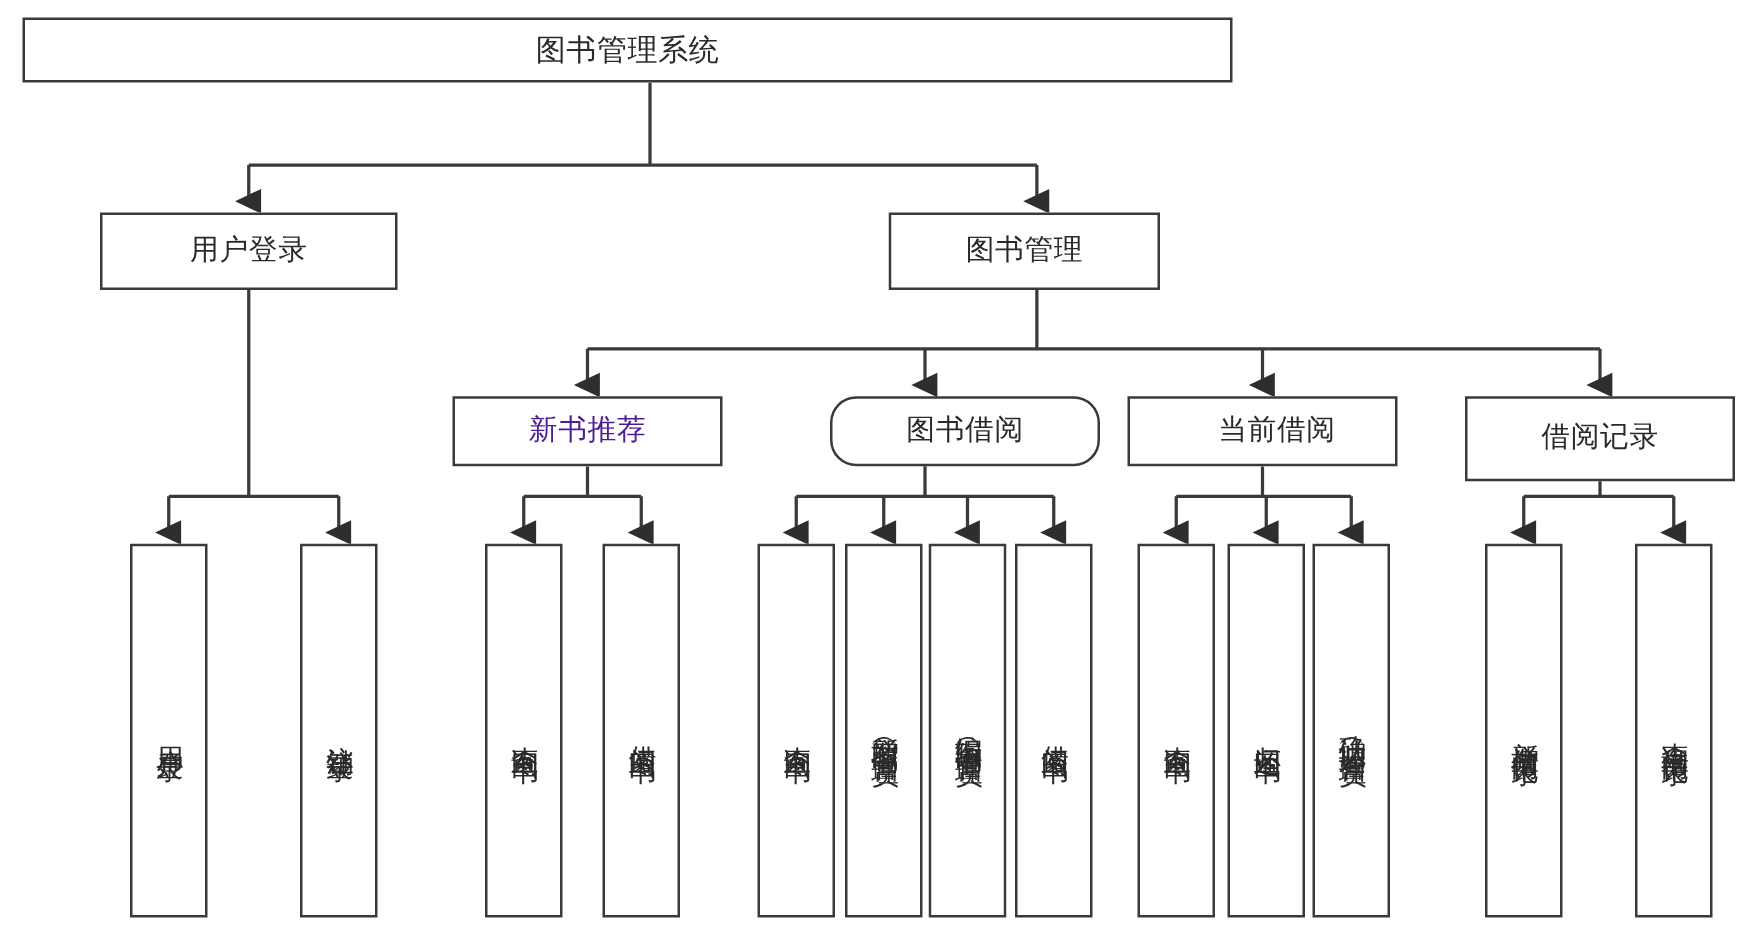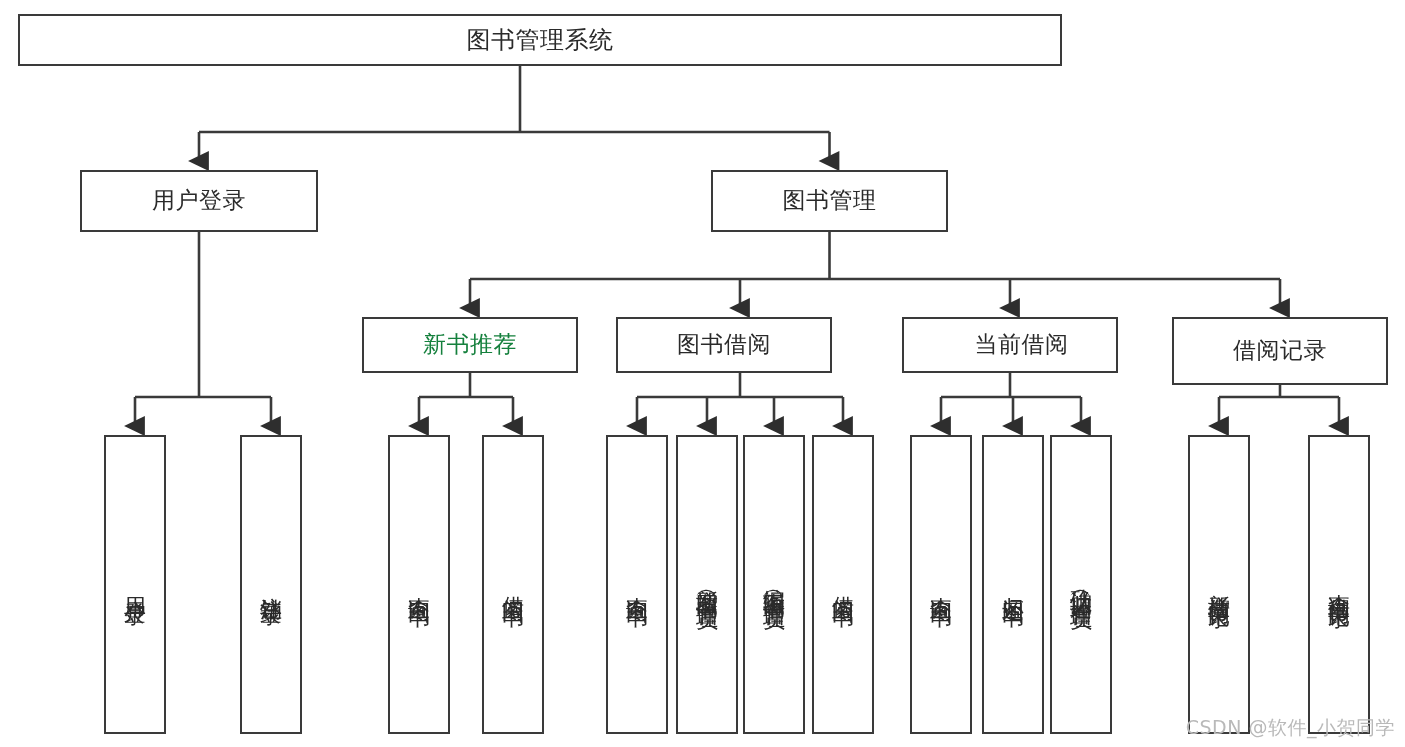--- a/index.html
+++ b/index.html
@@ -111,33 +111,33 @@
         <path d="M941,397 L941,426" stroke="#3a3a3a" marker-end="url(#arrow)"></path>
         <path d="M1013,397 L1013,426" stroke="#3a3a3a" marker-end="url(#arrow)"></path>
         <path d="M1081,397 L1081,426" stroke="#3a3a3a" marker-end="url(#arrow)"></path>
         <path d="M1280,373 L1280,397" stroke="#3a3a3a"></path>
         <path d="M1219,397 L1339,397" stroke="#3a3a3a"></path>
         <path d="M1219,397 L1219,426" stroke="#3a3a3a" marker-end="url(#arrow)"></path>
         <path d="M1339,397 L1339,426" stroke="#3a3a3a" marker-end="url(#arrow)"></path>
       </g>
   </svg>
   <div id="nodes">
-      <div class="node horiz root" style="left: 18px; top: 14px; width: 1044px; height: 52px; border-color: rgb(58, 58, 58); background: rgb(255, 255, 255);">
+      <div class="node horiz root" style="left: 18px; top: 14px; width: 968px; height: 52px; border-color: rgb(58, 58, 58); background: rgb(255, 255, 255);">
         <span class="lbl" style="color: rgb(42, 42, 42);">图书管理系统</span>
       </div>
       <div class="node horiz" style="left: 80px; top: 170px; width: 238px; height: 62px; border-color: rgb(58, 58, 58); background: rgb(255, 255, 255);">
         <span class="lbl" style="color: rgb(42, 42, 42);">用户登录</span>
       </div>
-      <div class="node horiz" style="left: 711px; top: 170px; width: 237px; height: 62px; border-color: rgb(58, 58, 58); background: rgb(255, 255, 255);">
+      <div class="node horiz" style="left: 711px; top: 170px; width: 217px; height: 62px; border-color: rgb(58, 58, 58); background: rgb(255, 255, 255);">
         <span class="lbl" style="color: rgb(42, 42, 42);">图书管理</span>
       </div>
       <div class="node horiz" style="left: 362px; top: 317px; width: 216px; height: 56px; border-color: rgb(58, 58, 58); background: rgb(255, 255, 255);">
-        <span class="lbl" style="color: #15803d; text-align: center;">新书推荐</span>
+        <span class="lbl" style="color: #4c1d95; text-align: center;">新书推荐</span>
       </div>
-      <div class="node horiz" style="left: 616px; top: 317px; width: 216px; height: 56px; border-color: rgb(58, 58, 58); background: rgb(255, 255, 255);">
+      <div class="node horiz" style="left: 664px; top: 317px; width: 216px; height: 56px; border-color: rgb(58, 58, 58); background: rgb(255, 255, 255); border-radius: 21px;">
         <span class="lbl" style="color: rgb(42, 42, 42);">图书借阅</span>
       </div>
       <div class="node horiz" style="left: 902px; top: 317px; width: 216px; height: 56px; border-color: rgb(58, 58, 58); background: rgb(255, 255, 255); padding-left: 23px;">
         <span class="lbl" style="color: rgb(42, 42, 42);">当前借阅</span>
       </div>
       <div class="node horiz" style="left: 1172px; top: 317px; width: 216px; height: 68px; border-color: rgb(58, 58, 58); background: rgb(255, 255, 255);">
         <span class="lbl" style="color: rgb(42, 42, 42);">借阅记录</span>
       </div>
       <div class="node vert" style="left: 104px; top: 435px; width: 62px; height: 299px; border-color: rgb(58, 58, 58); background: rgb(255, 255, 255);">
         <span class="lbl" style="color: rgb(42, 42, 42);">用户登录</span>
@@ -172,14 +172,13 @@
       <div class="node vert" style="left: 1050px; top: 435px; width: 62px; height: 299px; border-color: rgb(58, 58, 58); background: rgb(255, 255, 255);">
         <span class="lbl" style="color: rgb(42, 42, 42);">确认归还（管理员）</span>
       </div>
       <div class="node vert" style="left: 1188px; top: 435px; width: 62px; height: 299px; border-color: rgb(58, 58, 58); background: rgb(255, 255, 255);">
         <span class="lbl" style="color: rgb(42, 42, 42);">新增借阅记录</span>
       </div>
       <div class="node vert" style="left: 1308px; top: 435px; width: 62px; height: 299px; border-color: rgb(58, 58, 58); background: rgb(255, 255, 255);">
         <span class="lbl" style="color: rgb(42, 42, 42);">查询借阅记录</span>
       </div>
     </div>
-  <div id="watermark">CSDN @软件_小贺同学</div>
 </div>
 
 </body></html>

